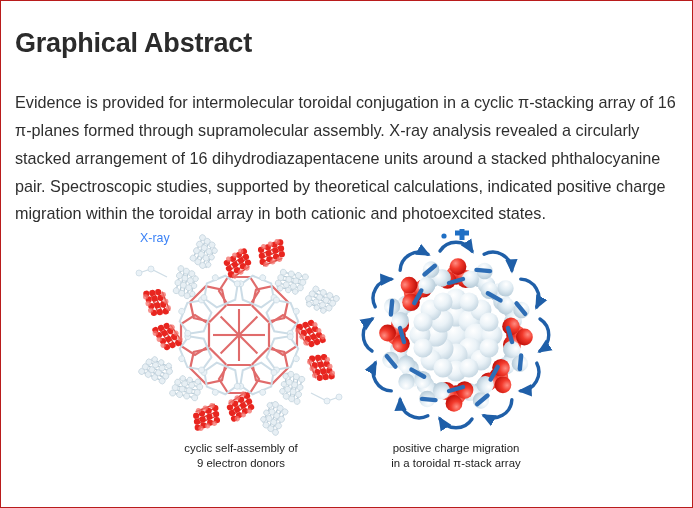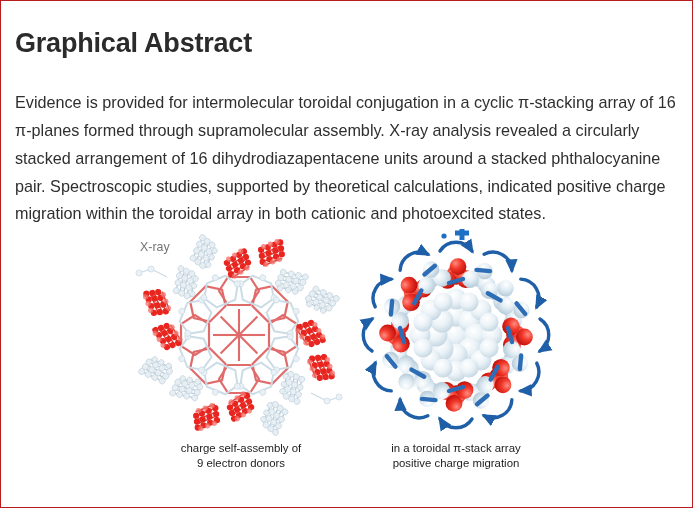--- a/index.html
+++ b/index.html
@@ -73,24 +73,24 @@
     width: 230px;
     text-align: center;
     font-family: "Liberation Sans", sans-serif;
     font-size: 11.4px;
     line-height: 14.6px;
     color: #1c1c1c;
   }
   .xray-label {
     position: absolute;
     left: 14px;
-    top: 11px;
+    top: 2px;
     font-family: "Liberation Sans", sans-serif;
     font-size: 12.4px;
-    color: #737373;
+    color: #3b82f6;
   }
   svg { display: block; }
 </style>
 </head>
 <body>
 
 <div class="page">
 
   <h1 class="heading">Graphical Abstract</h1>
 
@@ -326,21 +326,21 @@
               <circle cx="88" cy="66" r="3"></circle>
                 <circle cx="100" cy="62" r="3"></circle>
             </g>
           </g>
         </svg>
 
         <div class="xray-label">X-ray</div>
       </div>
 
       <div class="panel-caption">
-        <div>charge self-assembly of</div>
+        <div>cyclic self-assembly of</div>
         <div>9 electron donors</div>
       </div>
     </div>
 
     <div class="panel panel-right">
 
       <div class="panel-art">
         <svg viewBox="0 0 230 212" width="230" height="212" aria-hidden="true">
           <defs>
             <radialGradient id="gRed" cx="35%" cy="30%" r="72%">
@@ -553,19 +553,19 @@
               <g stroke="#1f6fc4" stroke-width="5" stroke-linecap="butt">
                 <line x1="-1" y1="-102" x2="13" y2="-102"></line>
                 <line x1="6" y1="-109" x2="6" y2="-95"></line>
               </g>
             </g>
           </g>
         </svg>
       </div>
 
       <div class="panel-caption">
+        <div>positive charge migration</div>
         <div>in a toroidal π-stack array</div>
-        <div>positive charge migration</div>
       </div>
     </div>
 
   </div>
 </div>
 
 </body></html>

